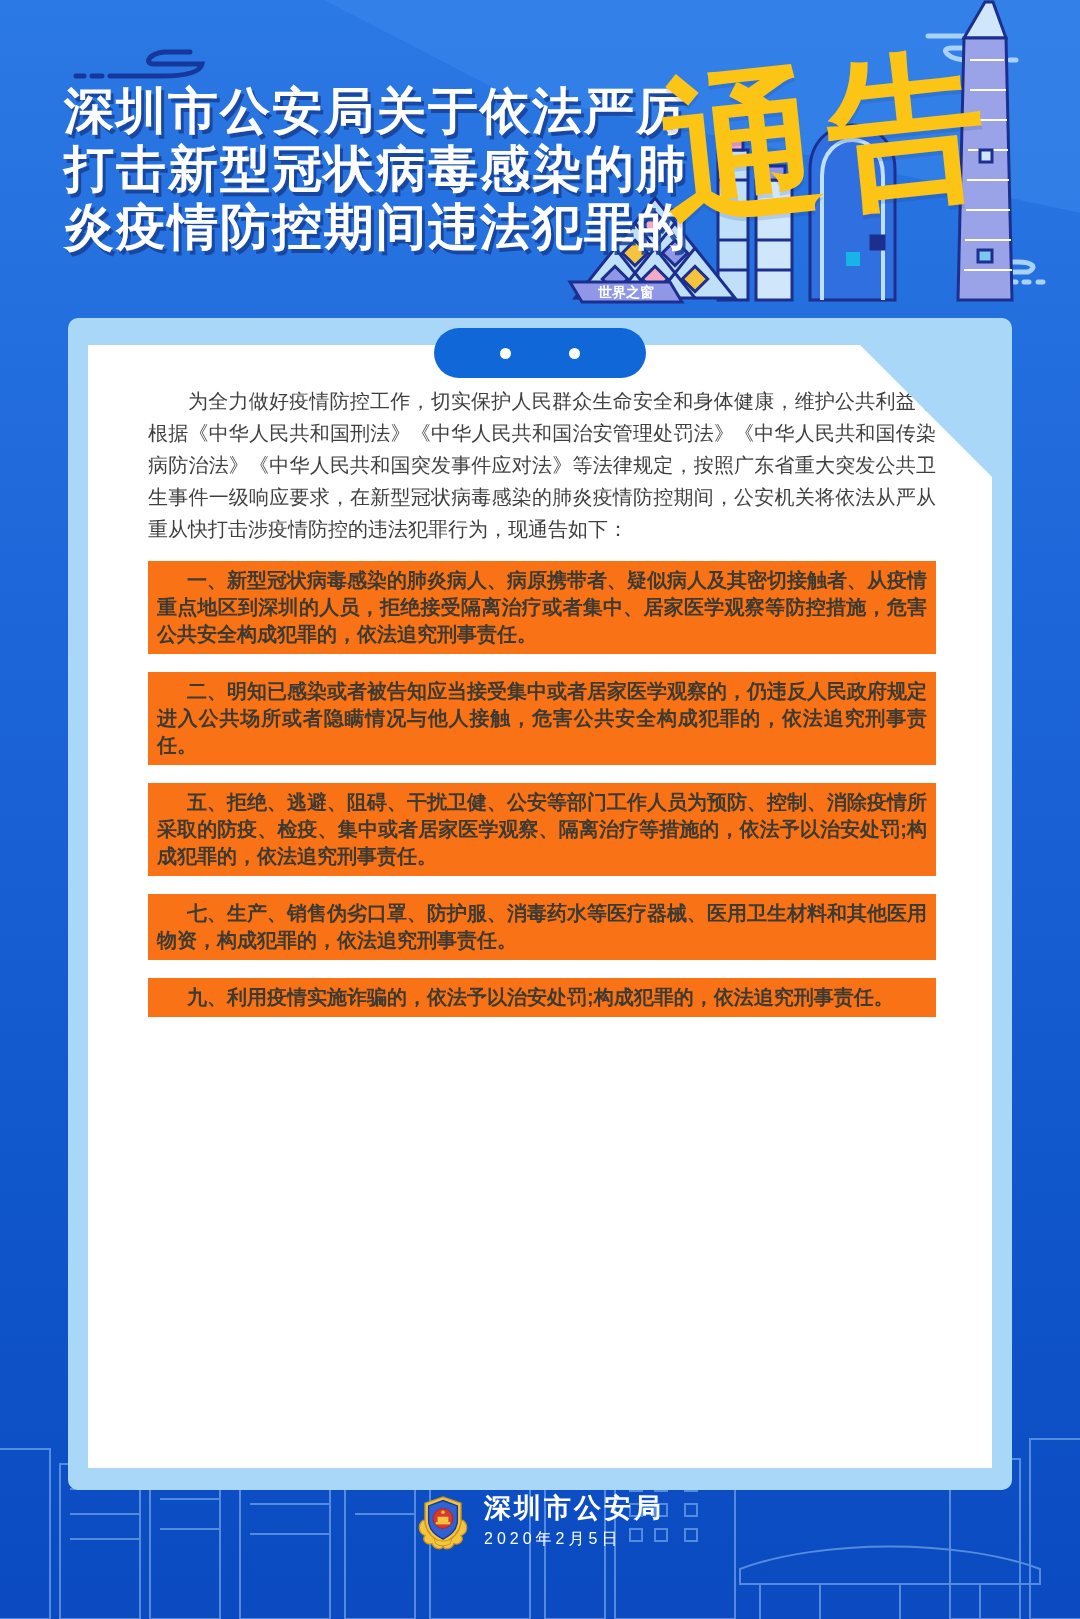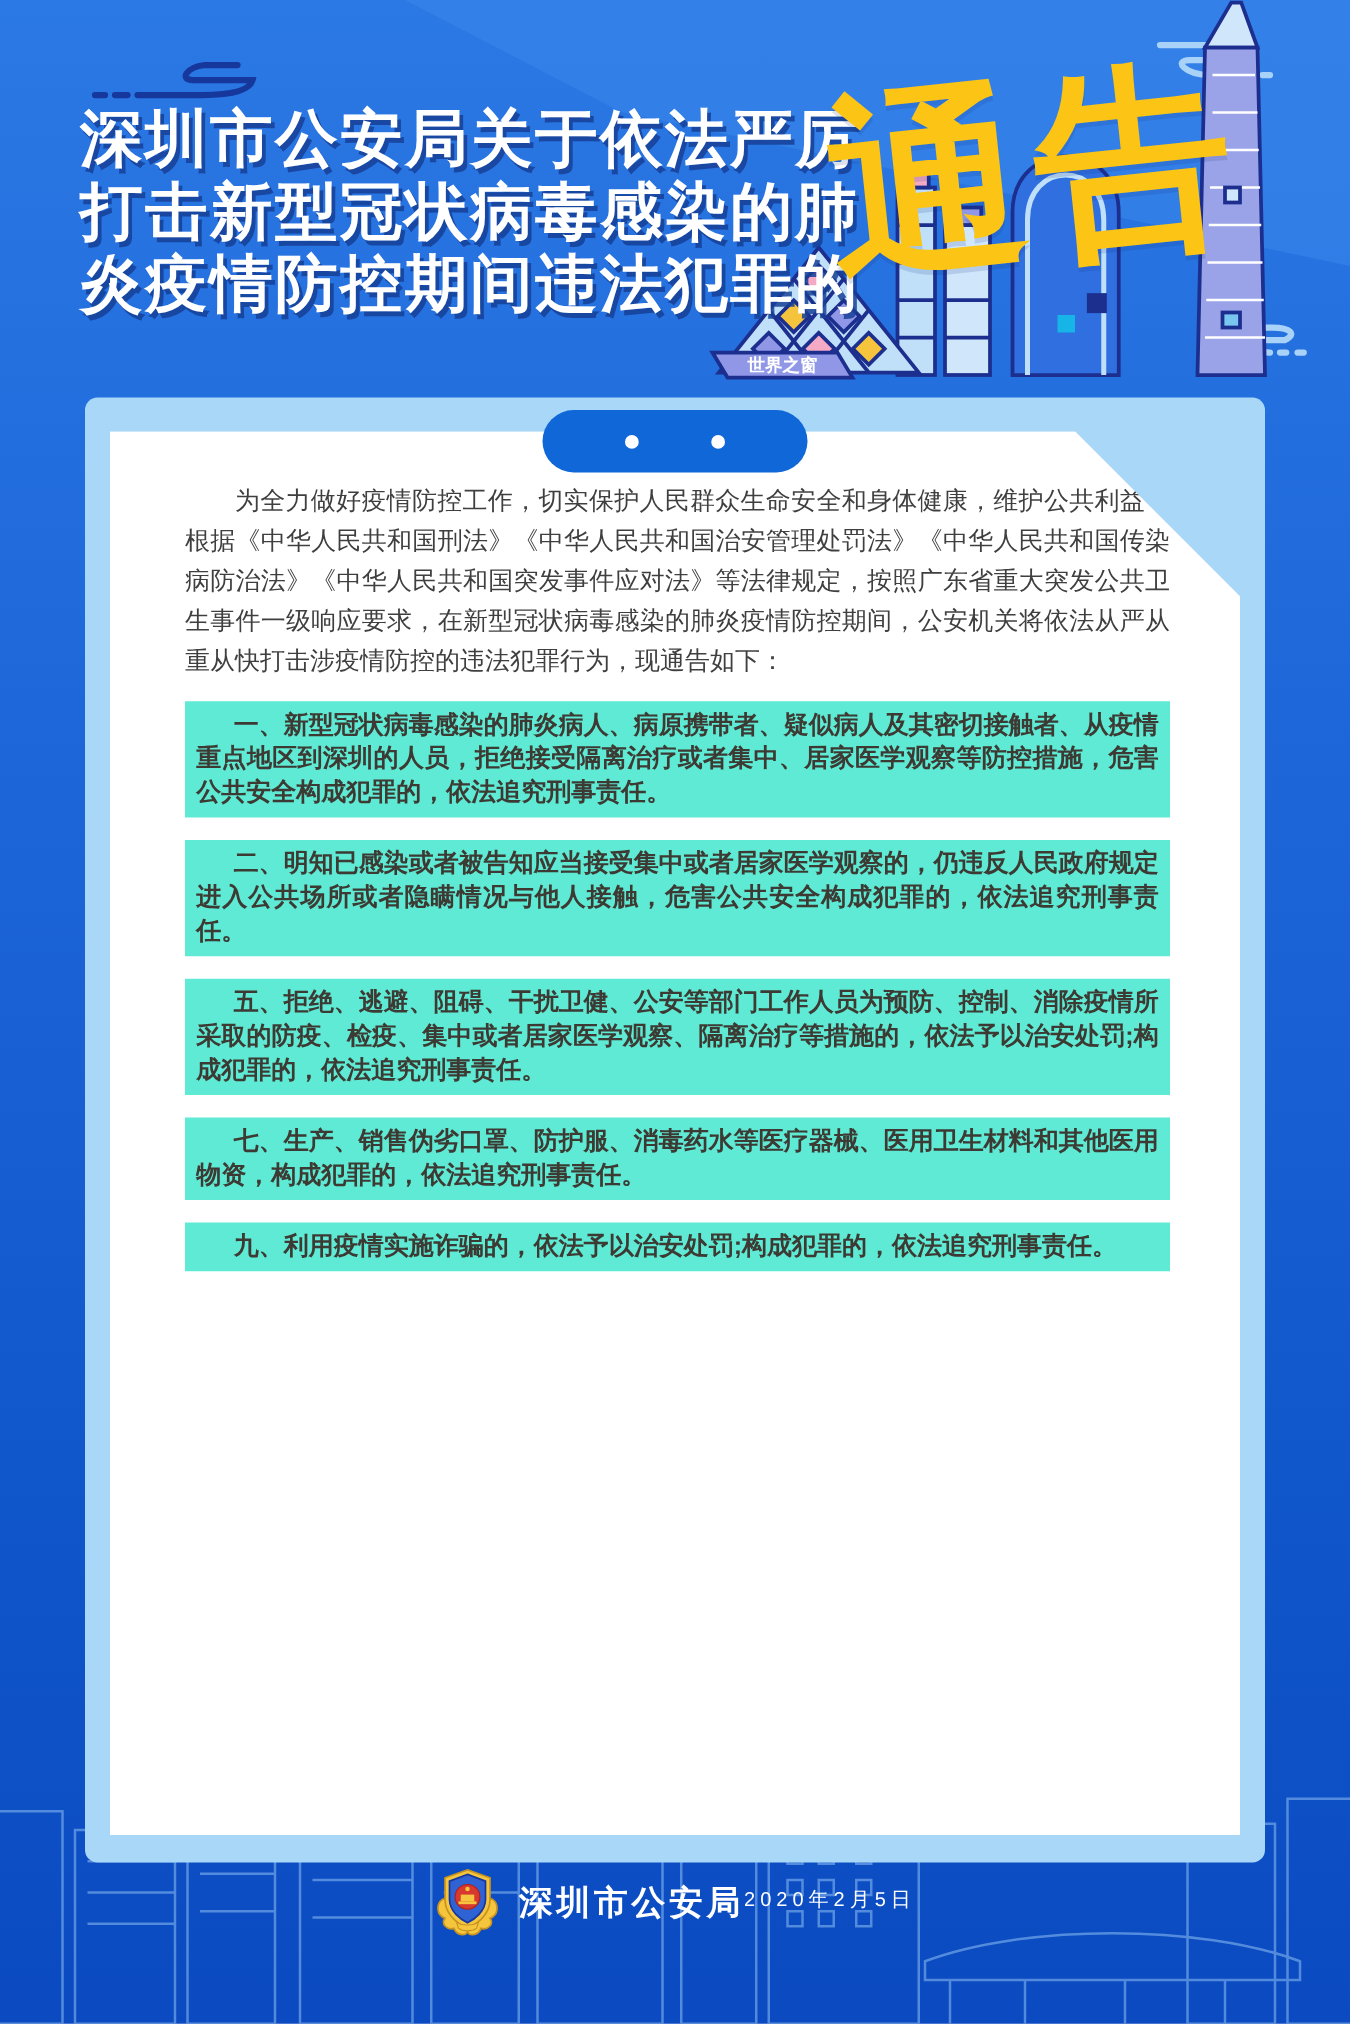--- a/index.html
+++ b/index.html
@@ -49,31 +49,31 @@
     display:flex;align-items:center;justify-content:center;gap:58px;z-index:5;
   }
   .clip-dot{width:11px;height:11px;border-radius:50%;background:#ffffff;}
   
   .content{padding:40px 56px 0 60px;color:#3d3d3d;}
   .para{
     font-size:20px;line-height:32px;text-indent:2em;margin:0 0 16px 0;color:#3f3f3f;
     text-align:justify;
   }
   .notice-item{
-    background:#5eead4;color:#3d3a33;
+    background:#f97316;color:#3d3a33;
     font-weight:700;font-size:20px;line-height:27px;
     padding:6px 9px;margin:0 0 18px 0;text-indent:1.5em;text-align:justify;
   }
   
   .footer{
     position:absolute;left:0;right:0;top:1492px;z-index:3;
     display:flex;align-items:center;justify-content:center;gap:14px;color:#ffffff;
   }
   .badge{width:54px;height:60px;flex:0 0 auto;}
-  .footer-text{display:flex;}
+  .footer-text{display:flex;flex-direction:column;}
   .footer-agency{font-size:27px;font-weight:900;letter-spacing:3px;line-height:32px;}
   .footer-date{font-size:16px;font-weight:400;letter-spacing:4px;line-height:30px;}
 </style>
 </head>
 <body>
 
 <div class="bg-diagonal"></div>
 
 <svg class="squiggle" style="left:70px;top:38px;" width="160" height="50" viewBox="0 0 160 50">
   <path d="M6 38 h8 m8 0 h10 m8 0 h52 c24 0 38 -4 40 -12 h-48 c-10 0 -6 -10 10 -12 h26" fill="none" stroke="#16379b" stroke-width="5" stroke-linecap="round"></path>

